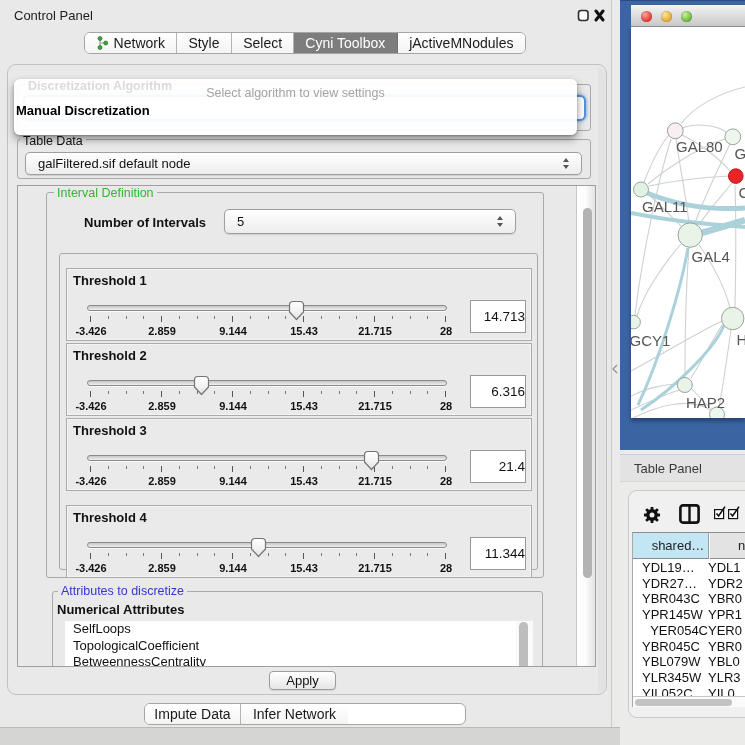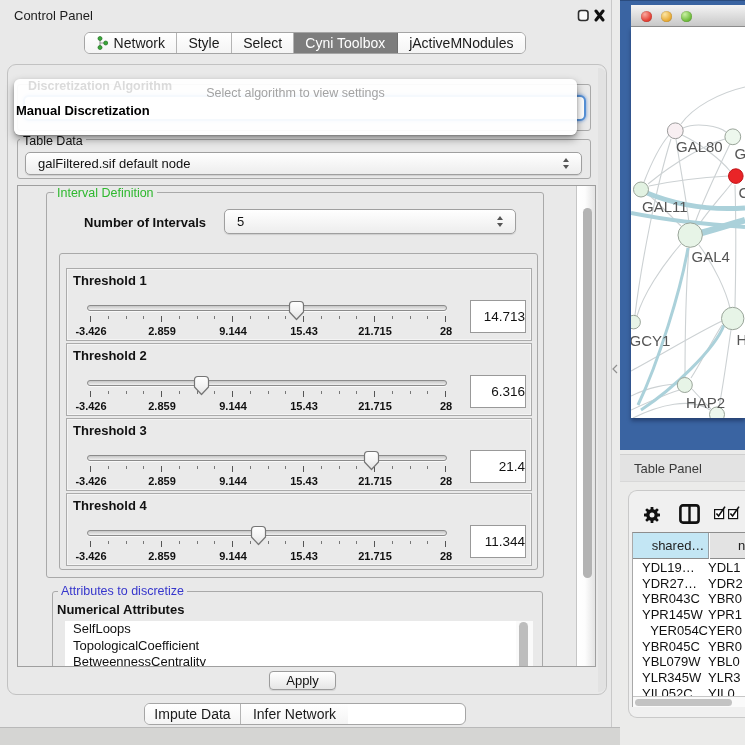--- a/index.html
+++ b/index.html
@@ -176,21 +176,21 @@
         <span class="tlab" style="left:95px;">2.859</span>
         <span class="tlab" style="left:166px;">9.144</span>
         <span class="tlab" style="left:237px;">15.43</span>
         <span class="tlab" style="left:308px;">21.715</span>
         <span class="tlab" style="left:379px;">28</span>
       <svg class="thumb" style="left:296px;" width="17" height="21" viewBox="0 0 17 21">
           <path d="M1.5 5 Q1.5 1.5 5 1.5 L12 1.5 Q15.5 1.5 15.5 5 L15.5 12 L8.5 19.5 L1.5 12 Z" fill="url(#tg1)" stroke="#757575" stroke-width="1.2" stroke-linejoin="round"></path>
         </svg>
       <div class="vbox">21.4</div>
     </div>
-    <div class="tpanel" style="top:307px;">
+    <div class="tpanel" style="top:319px;">
       <div class="ttitle">Threshold 4</div>
       <div class="track"></div>
         <div class="minticks"></div>
         <div class="majticks"></div>
       <span class="tlab" style="left:24px;">-3.426</span>
         <span class="tlab" style="left:95px;">2.859</span>
         <span class="tlab" style="left:166px;">9.144</span>
         <span class="tlab" style="left:237px;">15.43</span>
         <span class="tlab" style="left:308px;">21.715</span>
         <span class="tlab" style="left:379px;">28</span>

